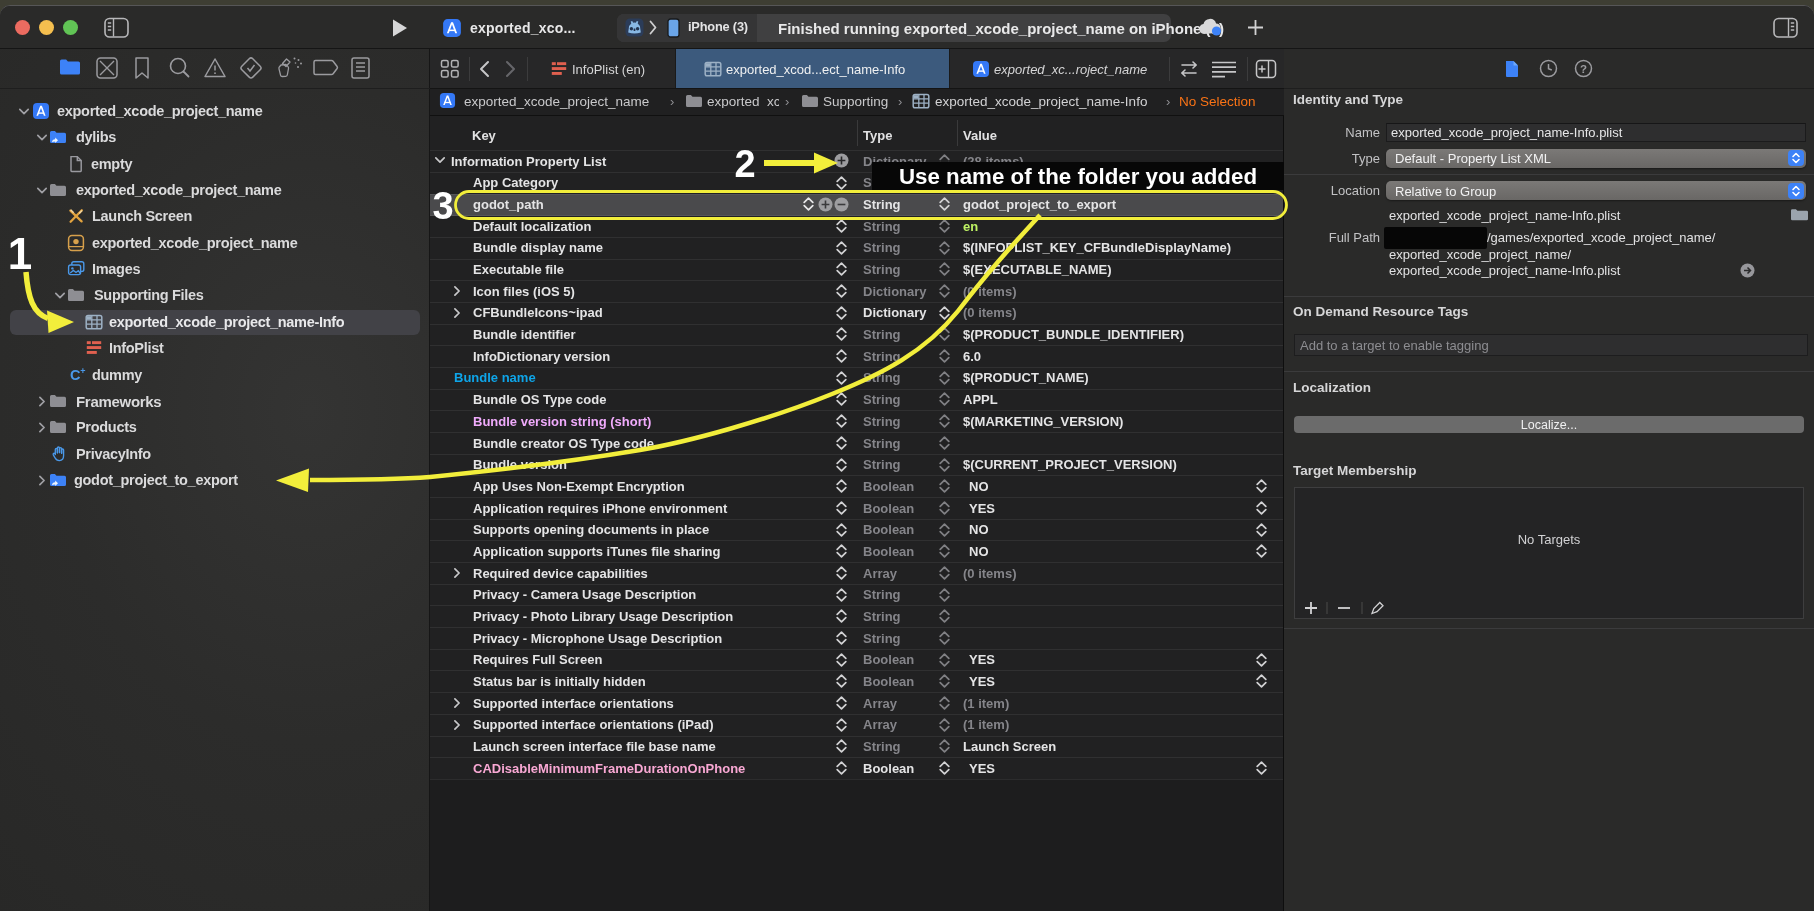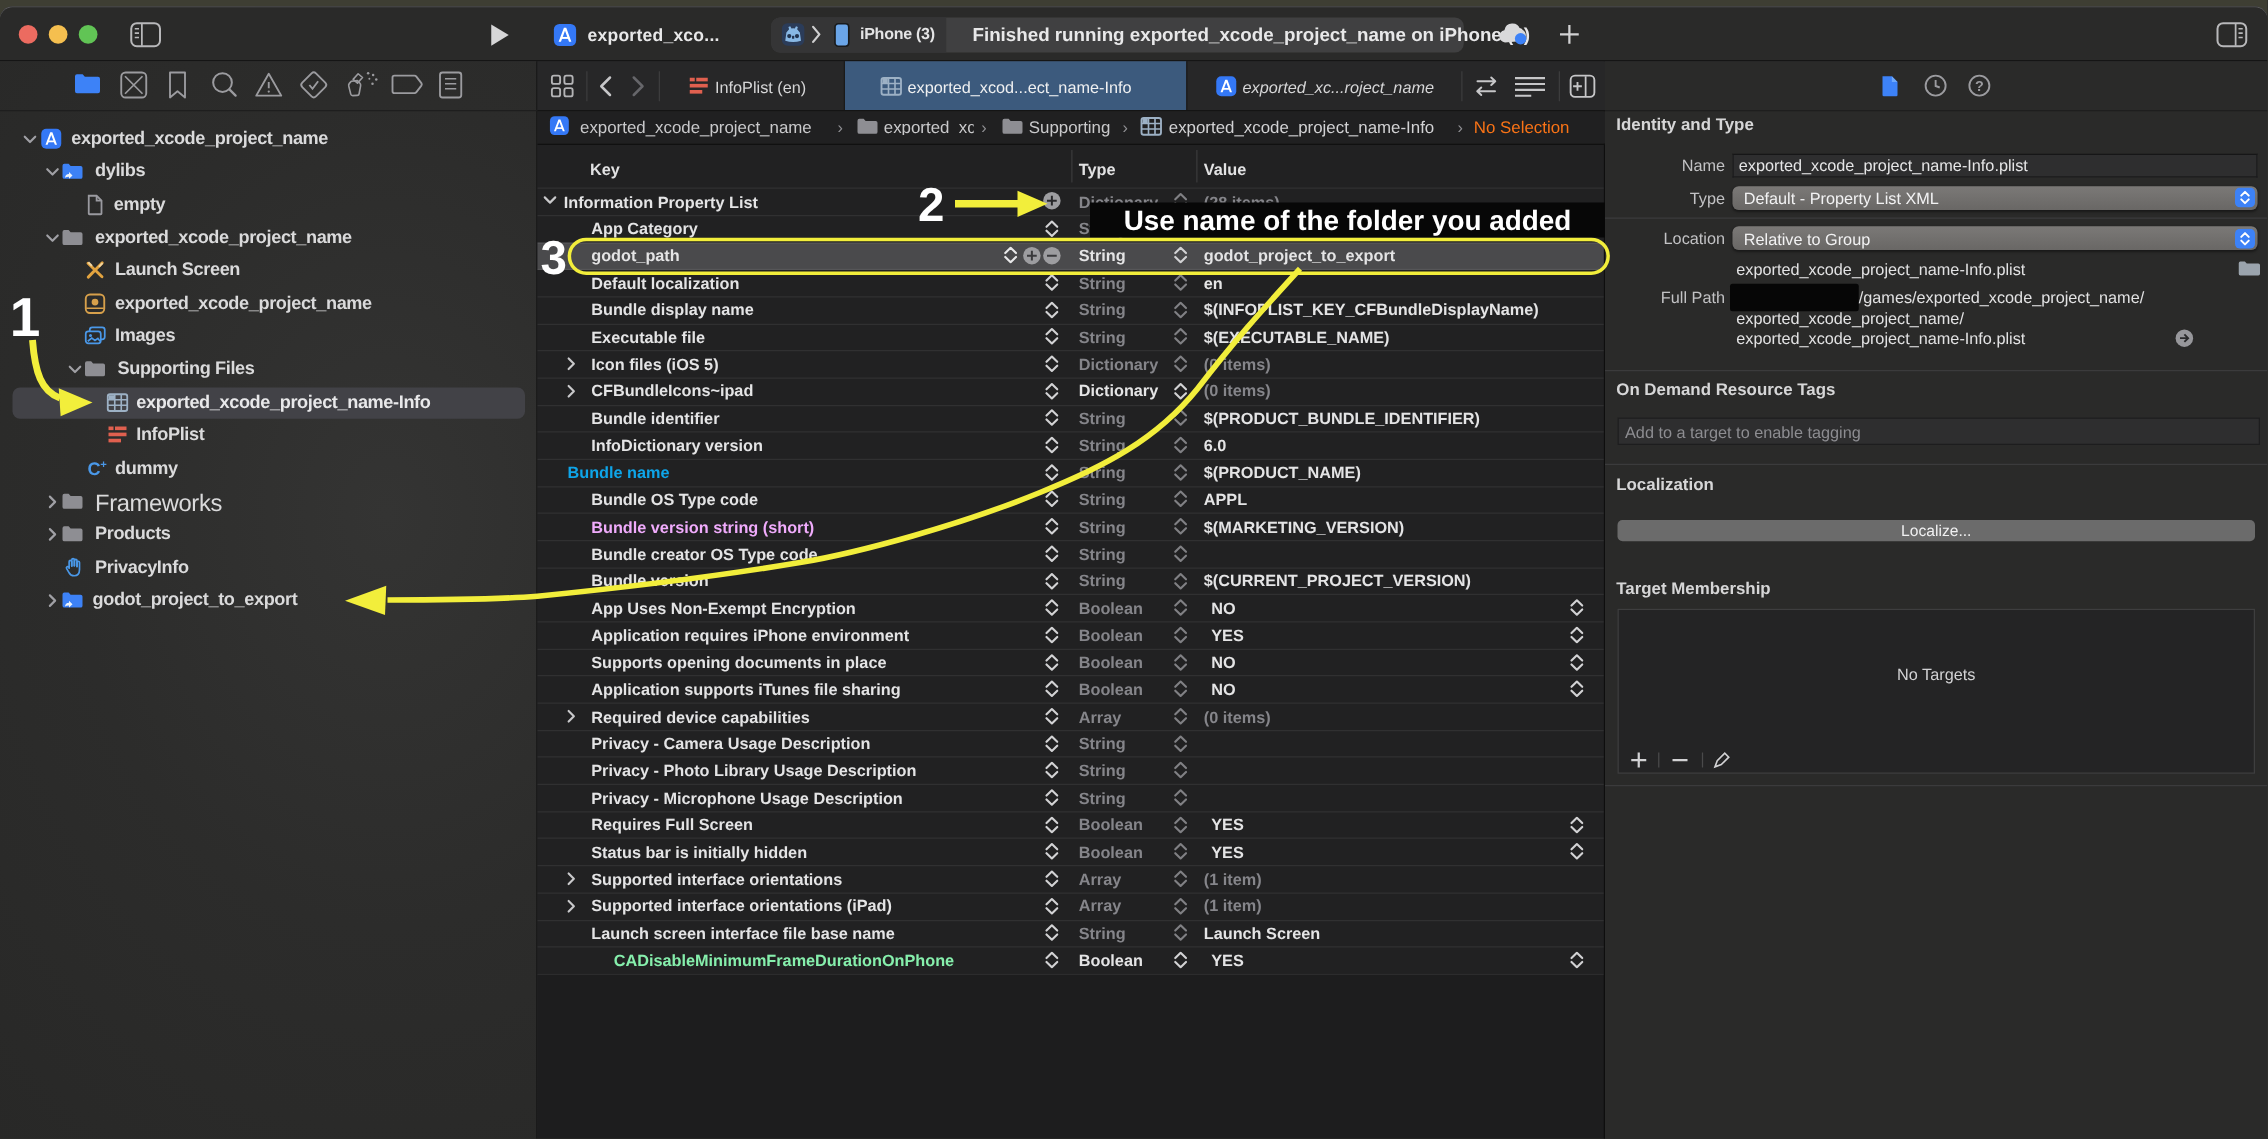--- a/index.html
+++ b/index.html
@@ -149,21 +149,21 @@
   </svg>
 <div class="txt" style="left:109px;top:340.7px;color:#dadadb;font-size:14.5px;font-weight:700;letter-spacing:-0.3px">InfoPlist</div>
 <svg class="abs" style="left:69px;top:366px" width="18" height="18" viewBox="0 0 18 18">
     <text x="1" y="14" font-family="Liberation Sans" font-size="14.5" font-weight="700" fill="#4a98e8">C</text>
     <text x="11.3" y="8" font-family="Liberation Sans" font-size="9" font-weight="700" fill="#4a98e8">+</text>
   </svg>
 <div class="txt" style="left:92px;top:367.7px;color:#dadadb;font-size:14.5px;font-weight:700;letter-spacing:-0.3px">dummy</div>
 <svg class="abs" style="left:49px;top:392px" width="18" height="18" viewBox="0 0 18 18">
     <path d="M1 4.5 q0-1.5 1.5-1.5 h3.4 l1.6 1.7 h8 q1.5 0 1.5 1.5 v7.3 q0 1.5-1.5 1.5 h-13 q-1.5 0-1.5-1.5 Z" fill="#8e8e93"></path>
   </svg>
-<div class="txt" style="left:76px;top:393.7px;color:#dadadb;font-size:19px;font-weight:400;letter-spacing:-0.3px">Frameworks</div>
+<div class="txt" style="left:76px;top:393.7px;color:#dadadb;font-size:15px;font-weight:700;letter-spacing:-0.3px">Frameworks</div>
 <svg class="abs" style="left:49px;top:418px" width="18" height="18" viewBox="0 0 18 18">
     <path d="M1 4.5 q0-1.5 1.5-1.5 h3.4 l1.6 1.7 h8 q1.5 0 1.5 1.5 v7.3 q0 1.5-1.5 1.5 h-13 q-1.5 0-1.5-1.5 Z" fill="#8e8e93"></path>
   </svg>
 <div class="txt" style="left:76px;top:419.7px;color:#dadadb;font-size:14.5px;font-weight:700;letter-spacing:-0.3px">Products</div>
 <svg class="abs" style="left:50px;top:445px" width="18" height="18" viewBox="0 0 18 18">
     <path d="M5.3 9.6 V4.4 a1.05 1.05 0 0 1 2.1 0 V7.8" fill="none" stroke="#4a98e8" stroke-width="1.35" stroke-linejoin="round" stroke-linecap="round"></path>
     <path d="M7.4 7.8 V3 a1.05 1.05 0 0 1 2.1 0 V7.6" fill="none" stroke="#4a98e8" stroke-width="1.35" stroke-linecap="round"></path>
     <path d="M9.5 7.6 V3.6 a1.05 1.05 0 0 1 2.1 0 V8.2" fill="none" stroke="#4a98e8" stroke-width="1.35" stroke-linecap="round"></path>
     <path d="M11.6 8.2 V5 a1 1 0 0 1 2 0 V10.6 q0 5-4.2 5 q-3.1 0-4.2-2.5 L3.3 9.9 q-0.5-1 0.4-1.5 q0.9-0.5 1.6 0.5 l0 0" fill="none" stroke="#4a98e8" stroke-width="1.35" stroke-linejoin="round" stroke-linecap="round"></path>
   </svg>
@@ -292,21 +292,21 @@
     <path d="M7.5 3.6 v7.8 M3.6 7.5 h7.8" stroke="#3a3a3c" stroke-width="1.6"></path>
   </svg>
 <svg class="abs" style="left:833.5px;top:196.8px" width="15" height="15">
     <circle cx="7.5" cy="7.5" r="7" fill="#9d9da0"></circle>
     <path d="M3.6 7.5 h7.8" stroke="#3a3a3c" stroke-width="1.6"></path>
   </svg>
 <div class="txt" style="left:863px;top:198.0px;font-weight:700;color:#e4e4e5">String</div>
 <div class="txt" style="left:963px;top:198.0px;font-weight:700;color:#e4e4e5">godot_project_to_export</div>
 <div class="txt" style="left:473px;top:219.7px;font-weight:700;color:#e4e4e5">Default localization</div>
 <div class="txt" style="left:863px;top:219.7px;font-weight:700;color:#85858a">String</div>
-<div class="txt" style="left:963px;top:219.7px;font-weight:700;color:#e5e5e5">en</div>
+<div class="txt" style="left:963px;top:219.7px;font-weight:700;color:#bef264">en</div>
 <div class="txt" style="left:473px;top:241.4px;font-weight:700;color:#e4e4e5">Bundle display name</div>
 <div class="txt" style="left:863px;top:241.4px;font-weight:700;color:#85858a">String</div>
 <div class="txt" style="left:963px;top:241.4px;font-weight:700;color:#e4e4e5">$(INFOPLIST_KEY_CFBundleDisplayName)</div>
 <div class="txt" style="left:473px;top:263.0px;font-weight:700;color:#e4e4e5">Executable file</div>
 <div class="txt" style="left:863px;top:263.0px;font-weight:700;color:#85858a">String</div>
 <div class="txt" style="left:963px;top:263.0px;font-weight:700;color:#e4e4e5">$(EXECUTABLE_NAME)</div>
 <svg class="abs" style="left:452px;top:285.0px" width="12" height="12">
     <path d="M2.9 1.8 L7.1 6.0 L2.9 10.2" stroke="#c9c9cb" stroke-width="1.7" fill="none" stroke-linecap="round" stroke-linejoin="round"></path>
   </svg>
 <div class="txt" style="left:473px;top:284.7px;font-weight:700;color:#e4e4e5">Icon files (iOS 5)</div>
@@ -376,21 +376,21 @@
 <div class="txt" style="left:963px;top:696.6px;font-weight:700;color:#85858a">(1 item)</div>
 <svg class="abs" style="left:452px;top:718.6px" width="12" height="12">
     <path d="M2.9 1.8 L7.1 6.0 L2.9 10.2" stroke="#c9c9cb" stroke-width="1.7" fill="none" stroke-linecap="round" stroke-linejoin="round"></path>
   </svg>
 <div class="txt" style="left:473px;top:718.3px;font-weight:700;color:#e4e4e5">Supported interface orientations (iPad)</div>
 <div class="txt" style="left:863px;top:718.3px;font-weight:700;color:#85858a">Array</div>
 <div class="txt" style="left:963px;top:718.3px;font-weight:700;color:#85858a">(1 item)</div>
 <div class="txt" style="left:473px;top:740.0px;font-weight:700;color:#e4e4e5">Launch screen interface file base name</div>
 <div class="txt" style="left:863px;top:740.0px;font-weight:700;color:#85858a">String</div>
 <div class="txt" style="left:963px;top:740.0px;font-weight:700;color:#e4e4e5">Launch Screen</div>
-<div class="txt" style="left:491px;top:761.7px;font-weight:700;color:#86efac">CADisableMinimumFrameDurationOnPhone</div>
+<div class="txt" style="left:473px;top:761.7px;font-weight:700;color:#f9a8d4">CADisableMinimumFrameDurationOnPhone</div>
 <div class="txt" style="left:863px;top:761.7px;font-weight:700;color:#e4e4e5">Boolean</div>
 <div class="txt" style="left:969px;top:761.7px;font-weight:700;color:#e4e4e5">YES</div>
 <div class="hline" style="left:430px;top:150.1px;width:853px;background:rgba(255,255,255,0.07)"></div>
 <div class="hline" style="left:430px;top:171.8px;width:853px;background:rgba(255,255,255,0.07)"></div>
 <div class="hline" style="left:430px;top:193.5px;width:853px;background:rgba(255,255,255,0.07)"></div>
 <div class="hline" style="left:430px;top:215.1px;width:853px;background:rgba(255,255,255,0.07)"></div>
 <div class="hline" style="left:430px;top:236.8px;width:853px;background:rgba(255,255,255,0.07)"></div>
 <div class="hline" style="left:430px;top:258.5px;width:853px;background:rgba(255,255,255,0.07)"></div>
 <div class="hline" style="left:430px;top:280.2px;width:853px;background:rgba(255,255,255,0.07)"></div>
 <div class="hline" style="left:430px;top:301.9px;width:853px;background:rgba(255,255,255,0.07)"></div>

